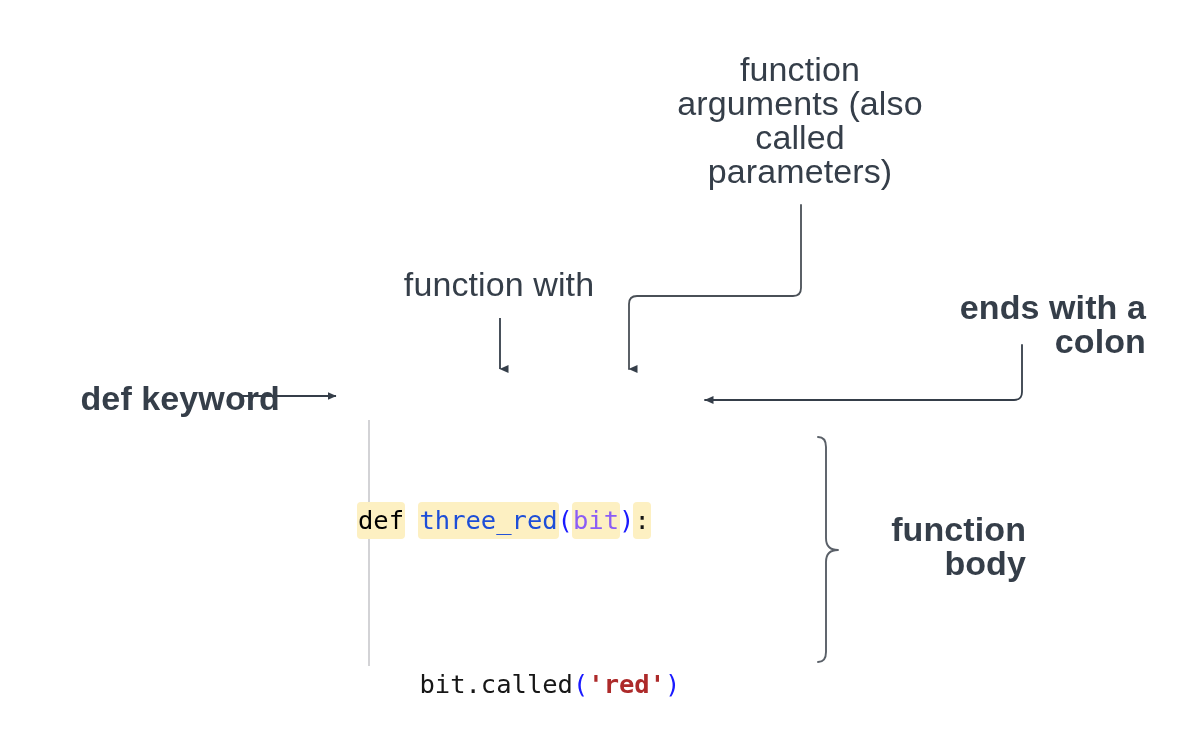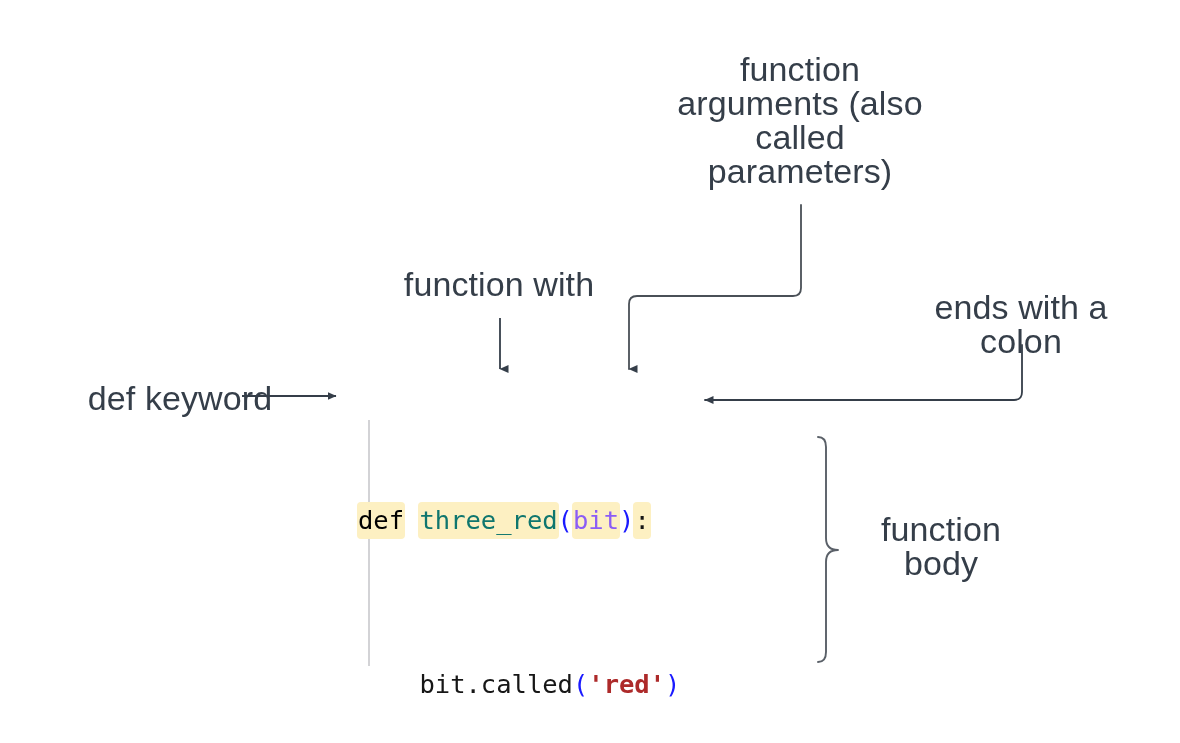--- a/index.html
+++ b/index.html
@@ -27,21 +27,21 @@
   .anno {
     position: absolute;
     color: #353e49;
     font-family: "Liberation Sans", sans-serif;
     font-size: 34px;
     line-height: 34px;
     white-space: pre-line;
     letter-spacing: 0.1px;
   }
   .anno.center { text-align: center; }
-  .anno.left   { text-align: center; }
+  .anno.left   { text-align: right; font-weight: bold; }
 
   #label-parameters {
     left: 672px;
     top: 52px;
     width: 256px;
   }
   #label-function-name {
     left: 388px;
     top: 267px;
     width: 222px;
@@ -88,21 +88,21 @@
     position: relative;
     display: block;
   }
   .hl {
     background: #fdf0c2;
     border-radius: 4px;
     padding: 3px 1px 4px 1px;
     margin: 0 -1px;
   }
   .kw      { color: #000000; }
-  .fname   { color: #0f766e; text-align: right; }
+  .fname   { color: #1d4ed8; text-align: right; }
   .paren   { color: #1a1aff; }
   .param   { color: #8b5cf6; }
   .str     { color: #ad2a2a; font-weight: bold; }
   .plain   { color: #161616; }
 
   #indent-guide {
     position: absolute;
     left: 368px;
     top: 420px;
     width: 2px;

